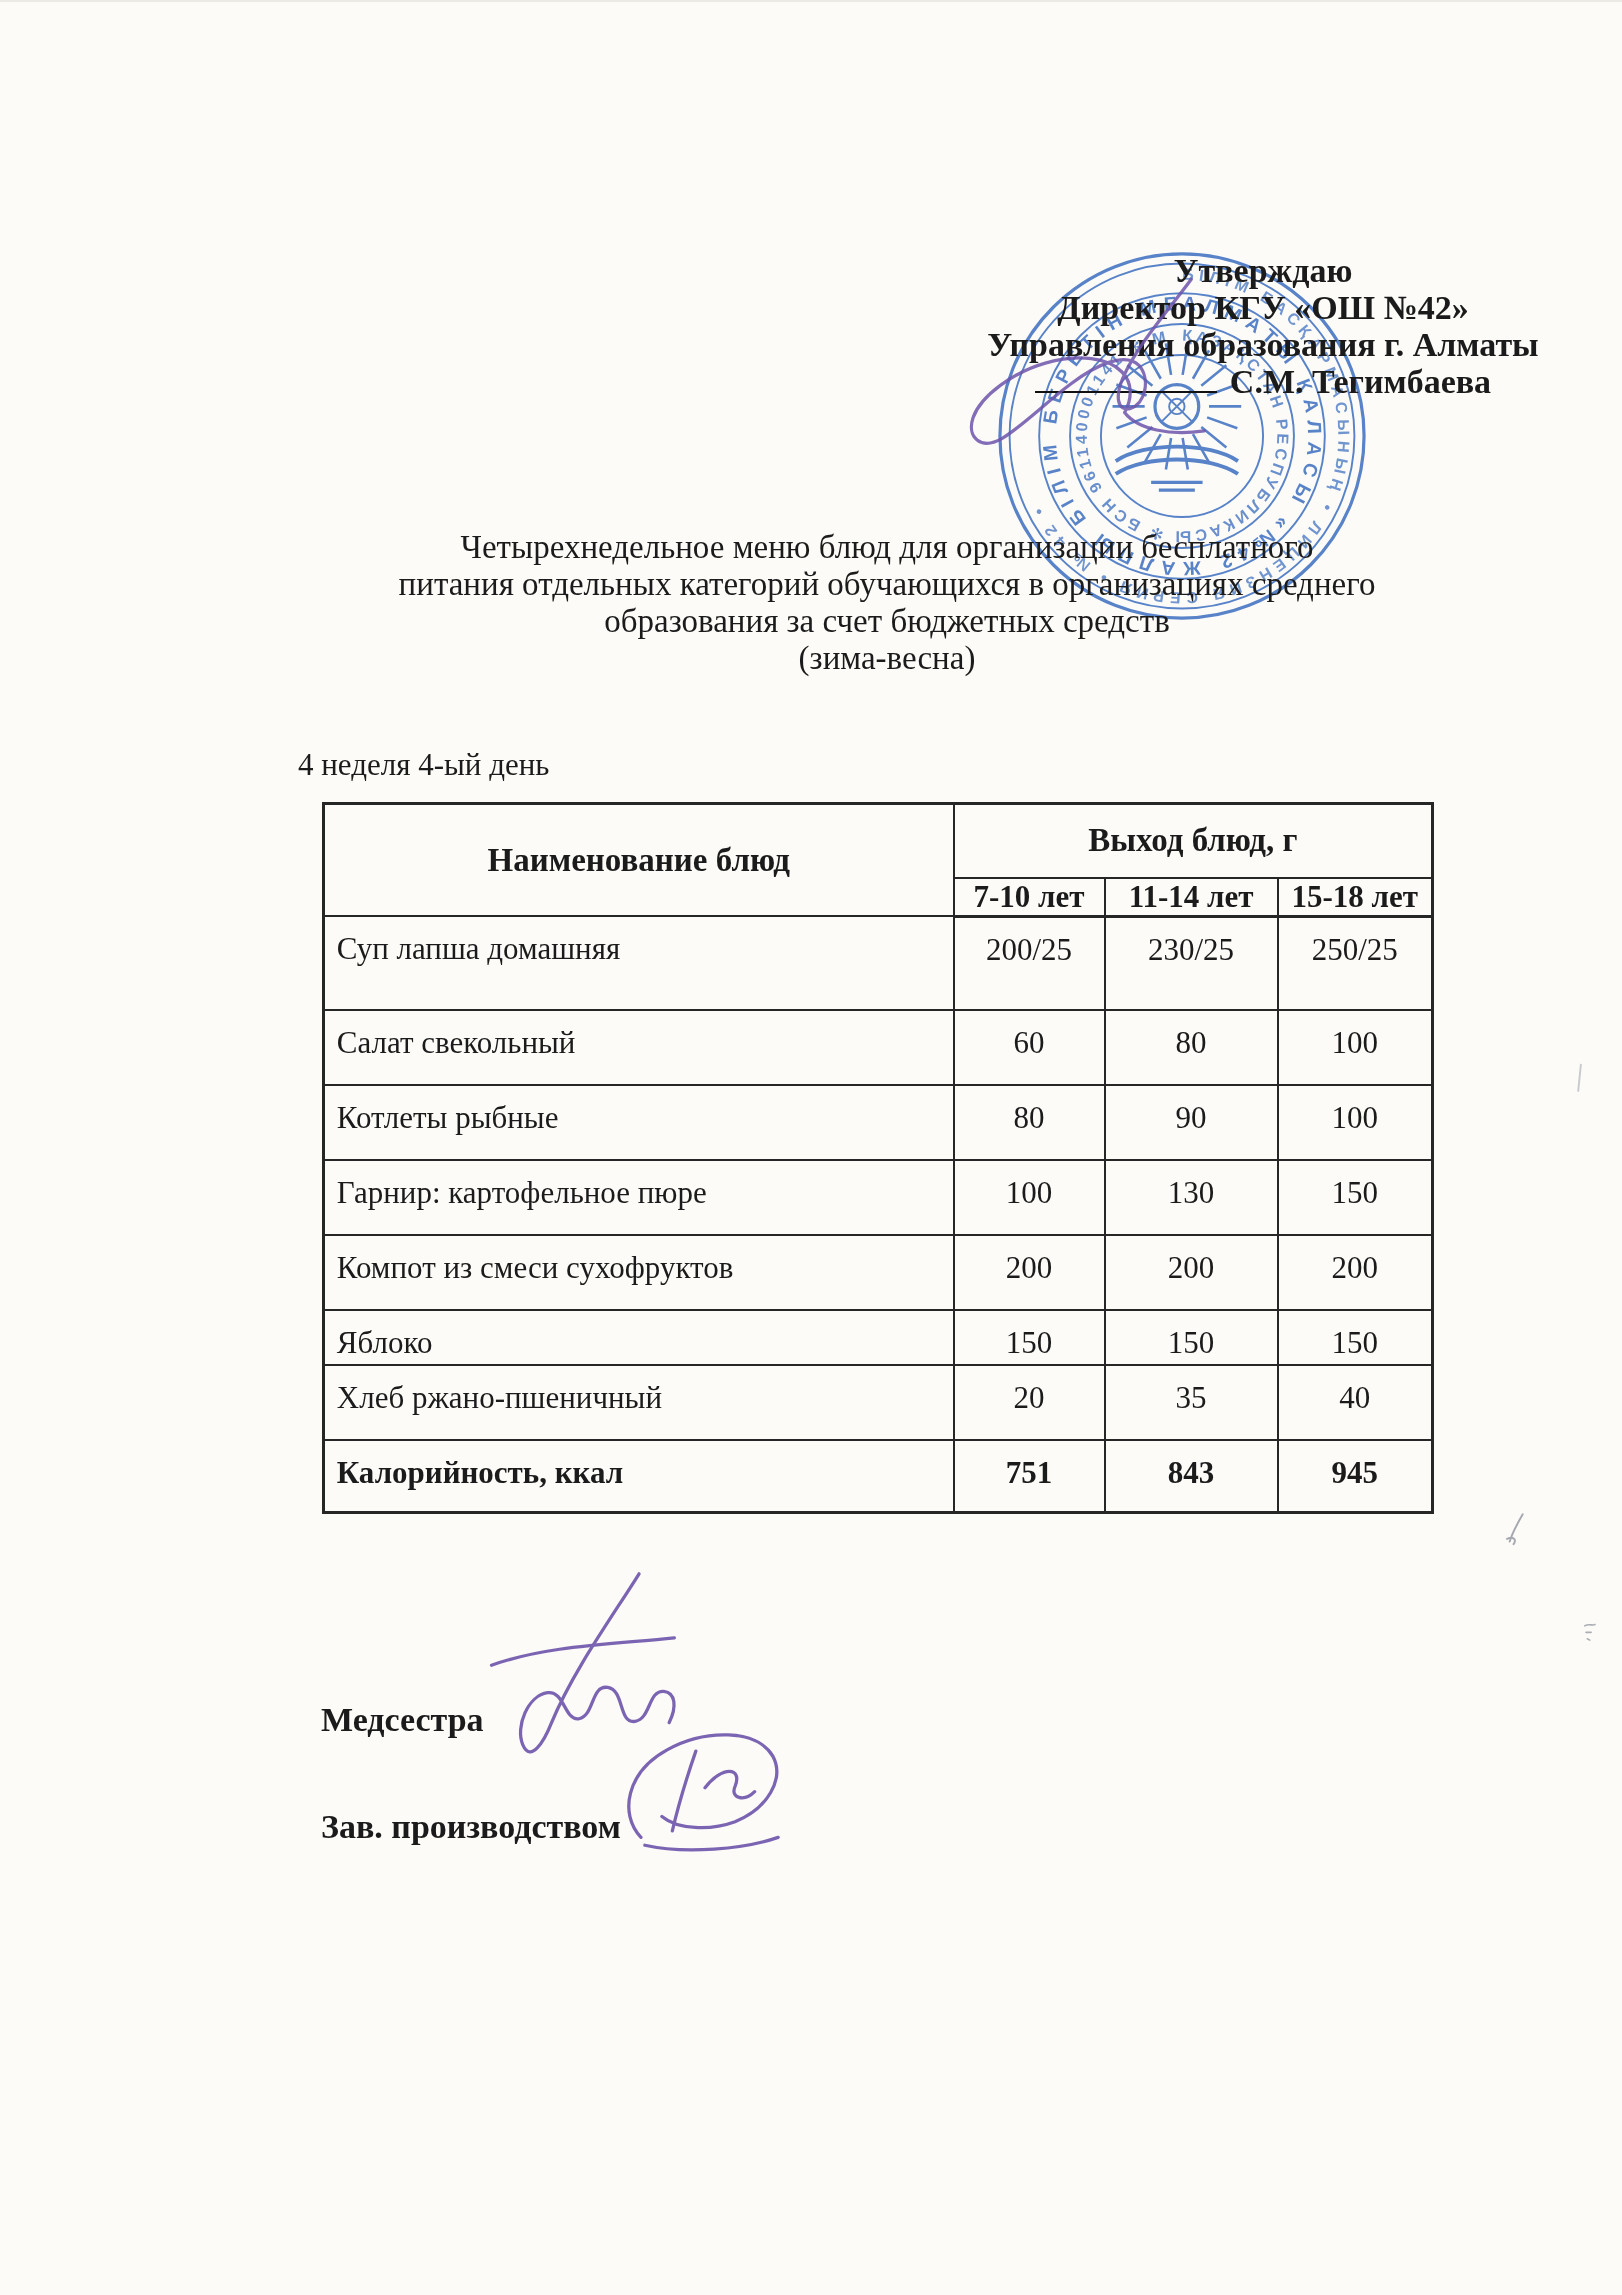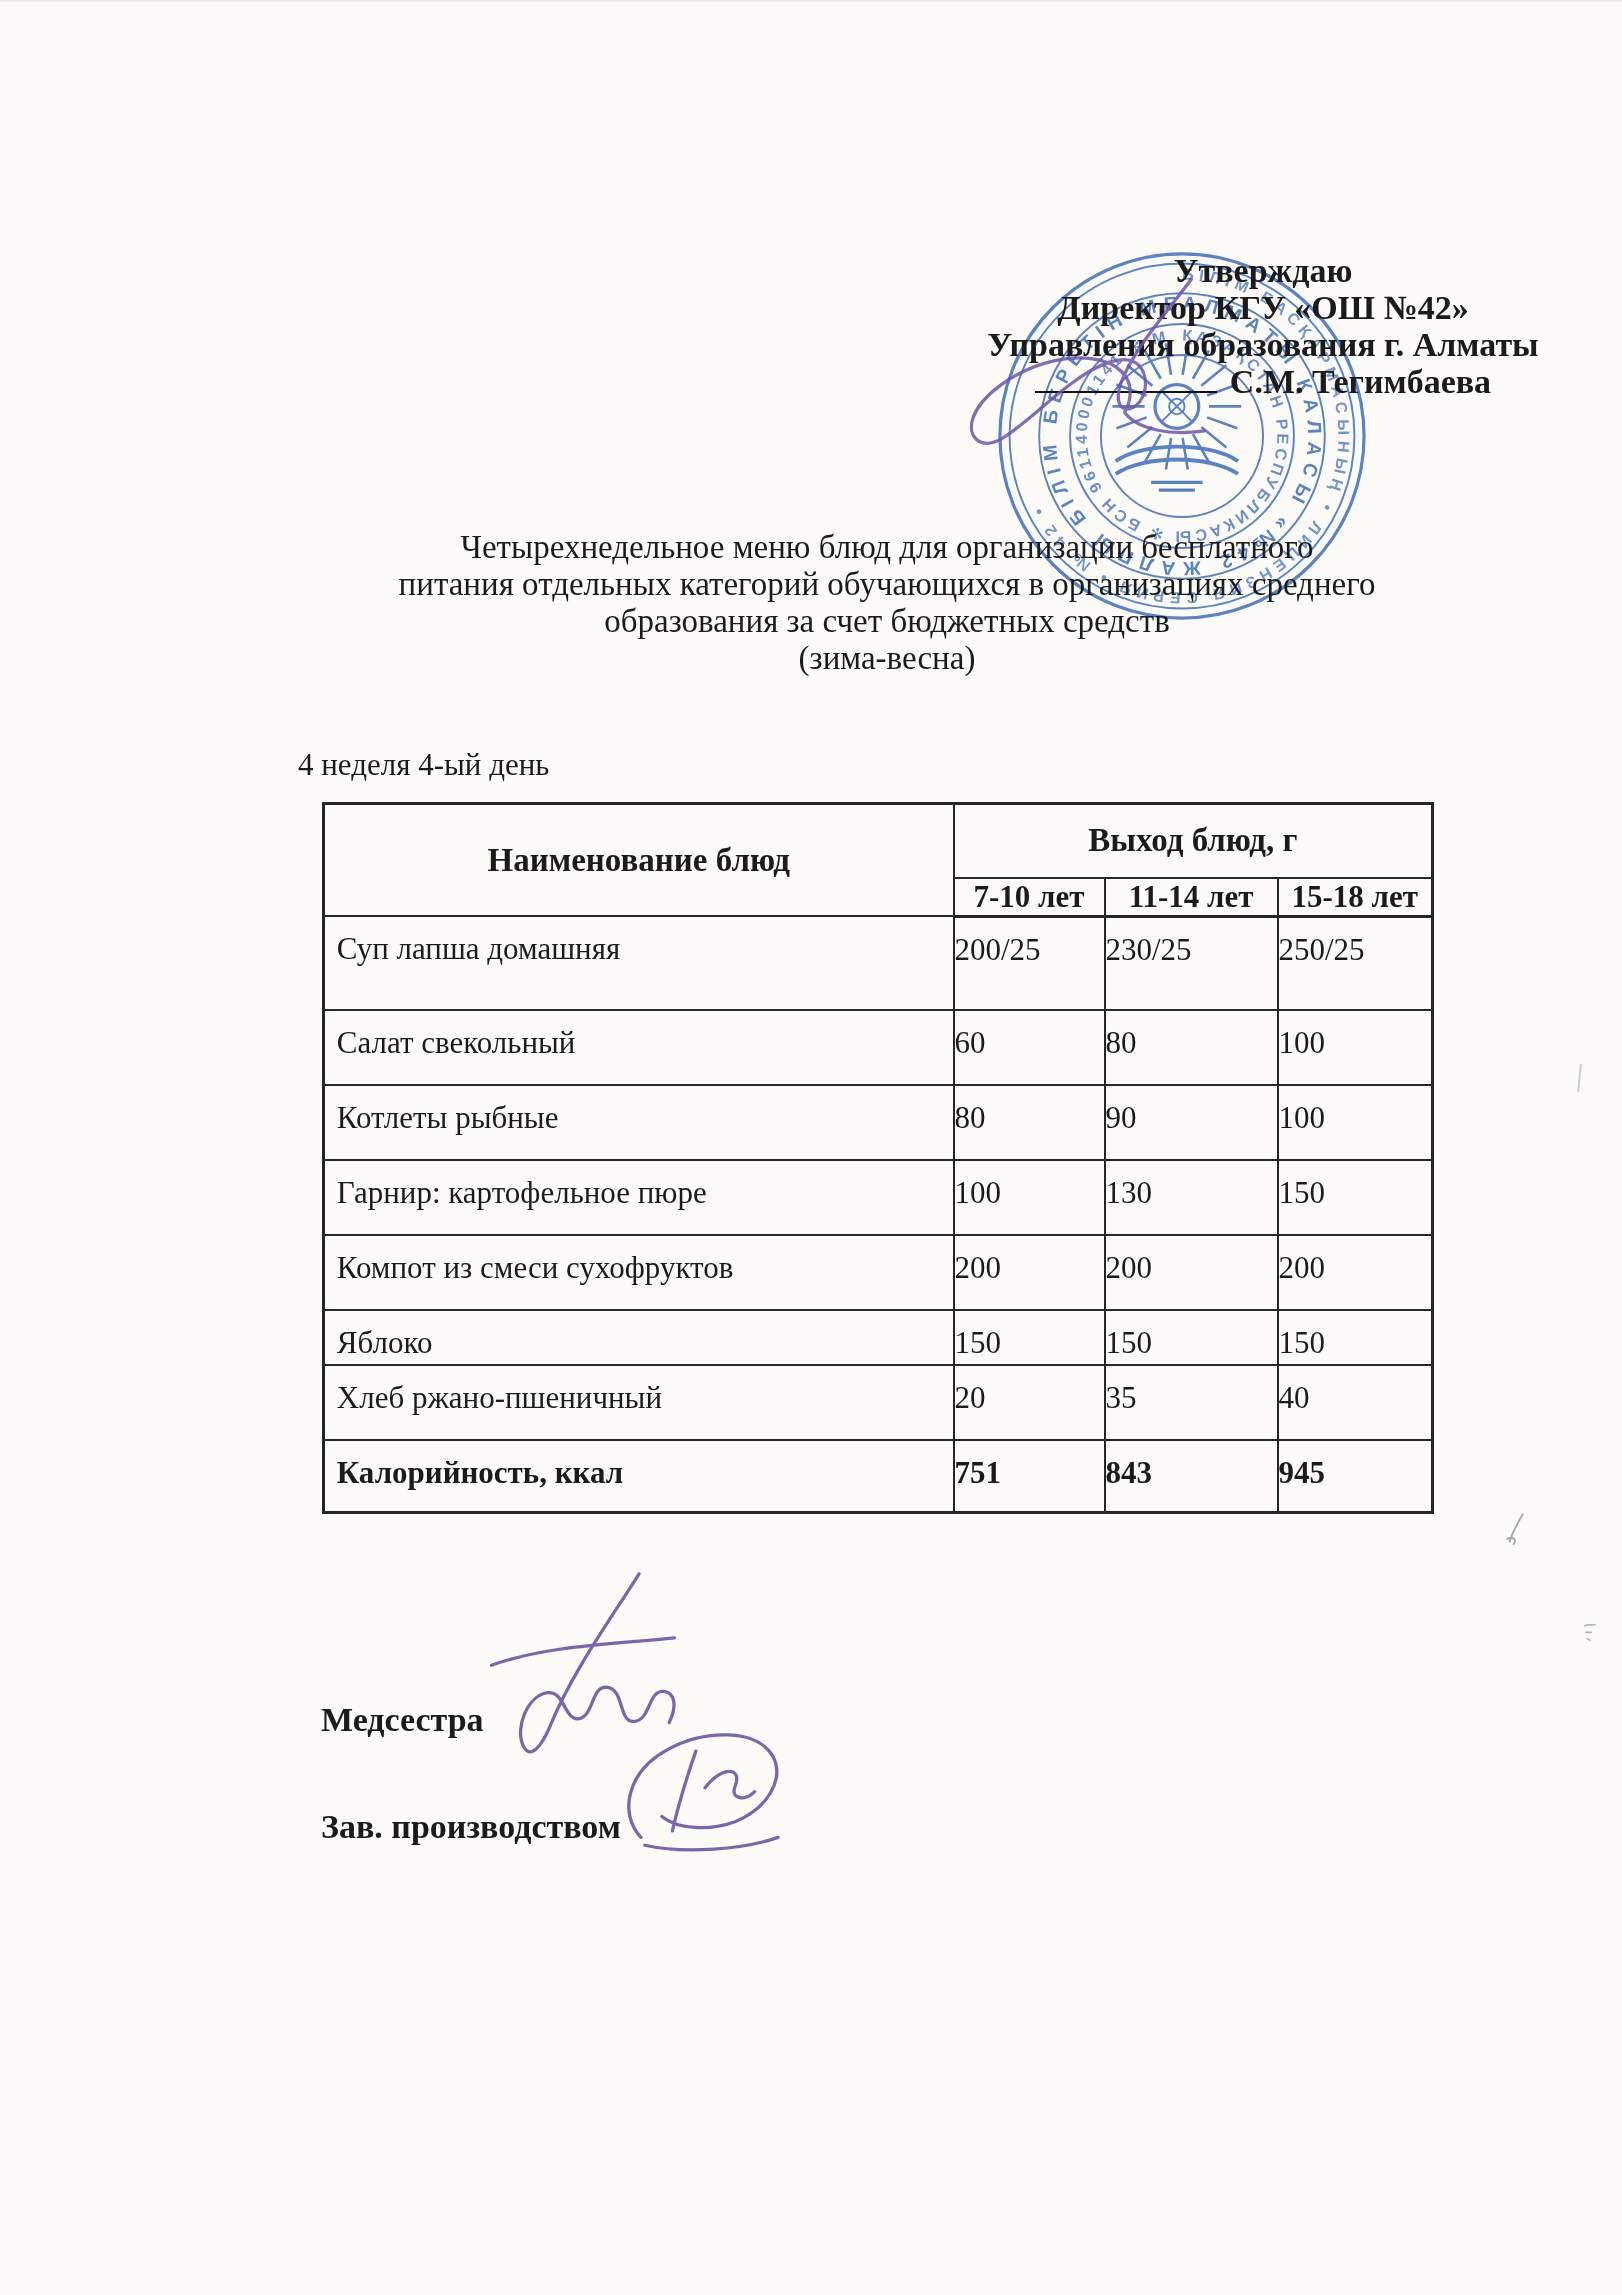--- a/index.html
+++ b/index.html
@@ -54,21 +54,21 @@
     position:absolute;left:322px;top:800px;
     border-collapse:collapse;table-layout:fixed;width:1109px;
     font-size:31px;color:var(--ink);
   }
   .menu-table th,.menu-table td{border:2px solid var(--table-line);}
   .menu-table{border:3.3px solid var(--table-line);}
   .menu-table th{font-weight:bold;text-align:center;vertical-align:middle;font-size:33px;}
   .menu-table tr.sub-head th{border-bottom:3.9px solid var(--table-line);font-size:31px;}
   .menu-table td{vertical-align:top;padding-top:14.4px;}
   .menu-table td.dish{text-align:left;padding-left:11.8px;}
-  .menu-table td.num{}
+  .menu-table td.num{text-align:center;}
   .menu-table tr.total td{font-weight:bold;margin-top:12px;}
   
   .nurse-label{position:absolute;left:321px;top:1699px;font-size:34px;font-weight:bold;z-index:2;}
   .prod-label{position:absolute;left:321px;top:1806px;font-size:34px;font-weight:bold;z-index:2;}
   .nurse-sig{position:absolute;left:468px;top:1565px;width:222px;height:216px;z-index:3;opacity:.9;}
   .prod-sig{position:absolute;left:607px;top:1707px;width:196px;height:164px;z-index:3;opacity:.9;}
   
   .artifact path{stroke:var(--artifact-gray);fill:none;stroke-linecap:round;}
   .a1{position:absolute;left:1498px;top:1508px;width:39px;height:41px;opacity:.75;}
   .a2{position:absolute;left:1582px;top:1620px;width:17px;height:22px;opacity:.7;}

